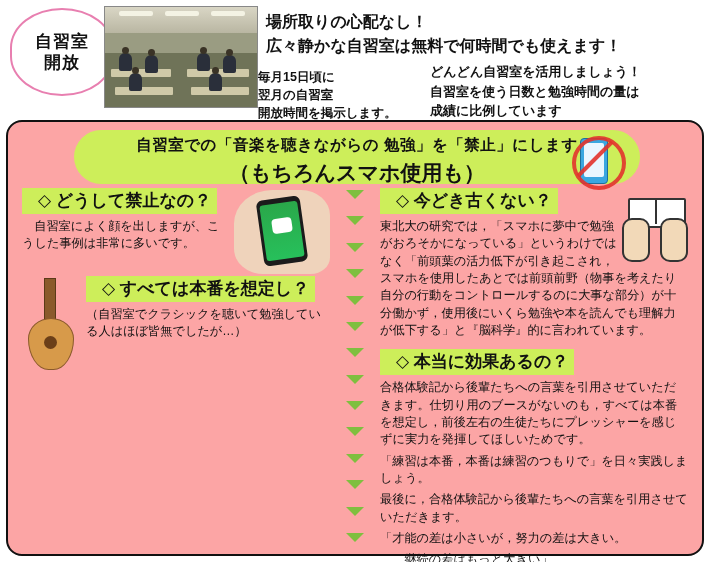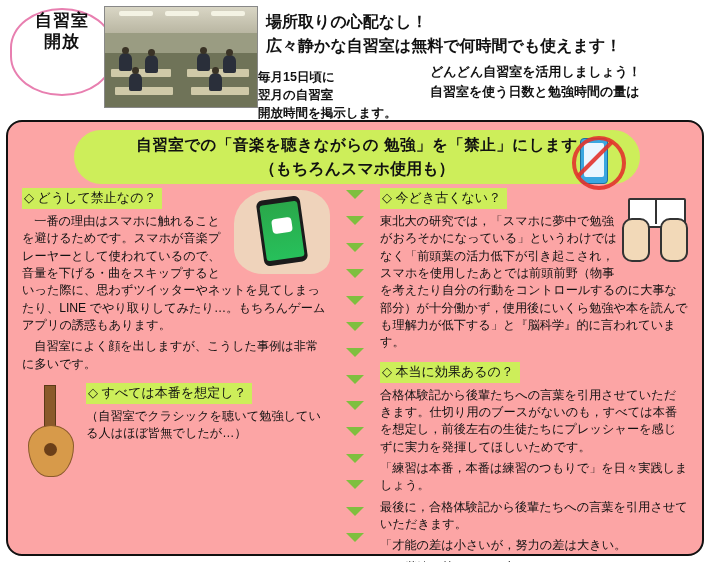--- a/index.html
+++ b/index.html
@@ -30,20 +30,21 @@
     left: 10px;
     top: 8px;
     width: 100px;
     height: 84px;
     border: 2px solid #e87fb0;
     border-radius: 50% / 45%;
     background: #ffffff;
     display: flex;
     flex-direction: column;
     align-items: center;
+    justify-content: center;
     line-height: 1.25;
   }
   .badge span {
     font-size: 17px;
     font-weight: bold;
     letter-spacing: 1px;
     color: #111;
   }
   .photo {
     position: absolute;
@@ -136,21 +137,21 @@
     left: 0; right: 0; top: 5px;
     text-align: center;
     font-size: 15.5px;
     font-weight: bold;
     letter-spacing: 0.5px;
   }
   .title-line2 {
     position: absolute;
     left: 0; right: 0; top: 29px;
     text-align: center;
-    font-size: 16px;
+    font-size: 21px;
     font-weight: bold;
   }
   .no-phone {
     position: absolute;
     right: 16px;
     top: 4px;
     width: 58px;
     height: 52px;
   }
   .phone-body {
@@ -207,25 +208,25 @@
   }
   .divider i {
     display: block;
     width: 0; height: 0;
     border-left: 9px solid transparent;
     border-right: 9px solid transparent;
     border-top: 9px solid #7fbf3f;
   }
 
   .sec-head {
-    font-size: 13px;
-    font-weight: normal;
+    font-size: 17px;
+    font-weight: bold;
     background: #cdee5a;
     display: inline-block;
-    padding: 1px 6px 2px 2px;
+    padding: 1px 6px 2px 16px;
     margin-bottom: 4px;
     white-space: nowrap;
   }
   .sec-body {
     font-size: 12.2px;
     line-height: 1.42;
     text-indent: 1em;
     margin: 0 0 4px 0;
   }
   .sec-body.noindent { text-indent: 0; }
@@ -345,20 +346,21 @@
 
     <div class="head-text-sub">
       <div>毎月15日頃に</div>
       <div>翌月の自習室</div>
       <div>開放時間を掲示します。</div>
     </div>
 
     <div class="head-text-right">
       <div>どんどん自習室を活用しましょう！</div>
       <div>自習室を使う日数と勉強時間の量は</div>
+      <div>成績に比例しています</div>
     </div>
   </div>
 
   <div class="mainbox">
 
     <div class="title-banner">
       <div class="title-line1">自習室での「音楽を聴きながらの 勉強」を「禁止」にします</div>
       <div class="title-line2">（もちろんスマホ使用も）</div>
       <div class="no-phone">
         <div class="phone-body">
@@ -388,21 +390,20 @@
 
     <div class="col col-left">
 
       <div class="block">
         <div class="sec-head">◇ どうして禁止なの？</div>
         <div class="ill-phone">
           <div class="hand"></div>
           <div class="scr"></div>
           <div class="bub"></div>
         </div>
-        <p class="sec-body">一番の理由はスマホに触れることを避けるためです。スマホが音楽プレーヤーとして使われているので、音量を下げる・曲をスキップするといった際に、思わずツイッターやネットを見てしまったり、LINE でやり取りしてみたり…。もちろんゲームアプリの誘惑もあります。</p>
         <p class="sec-body">自習室によく顔を出しますが、こうした事例は非常に多いです。</p>
       </div>
 
       <div class="block" style="clear:both;">
         <div class="sec-head">◇ すべては本番を想定し？</div>
         <div class="ill-guitar">
           <div class="neck"></div>
           <div class="body"></div>
           <div class="hole"></div>
         </div>

